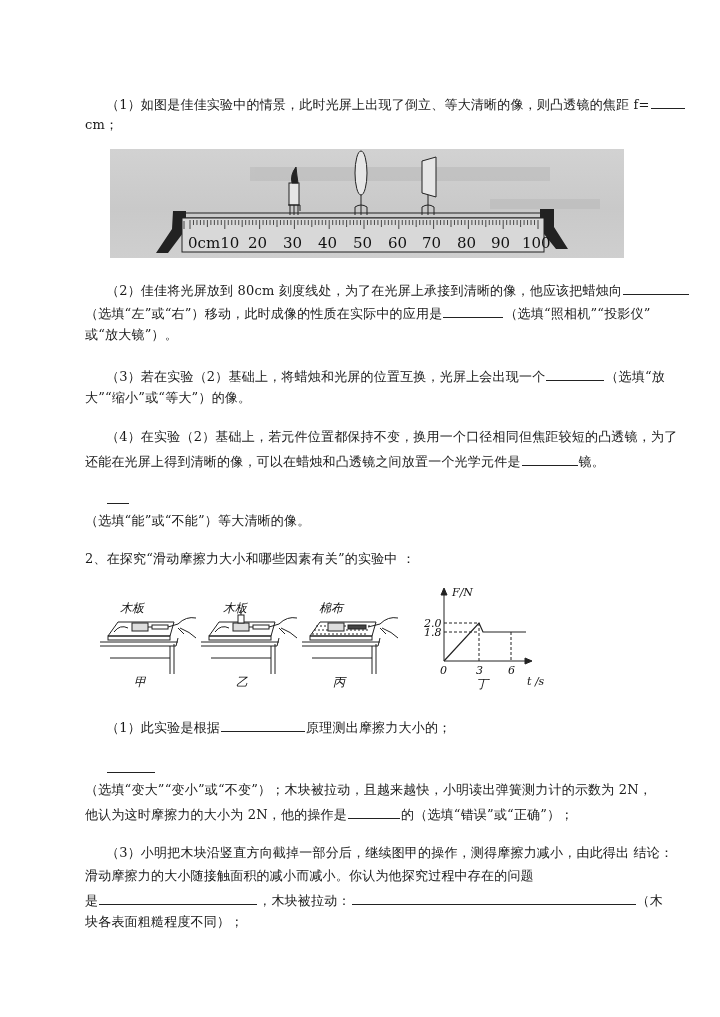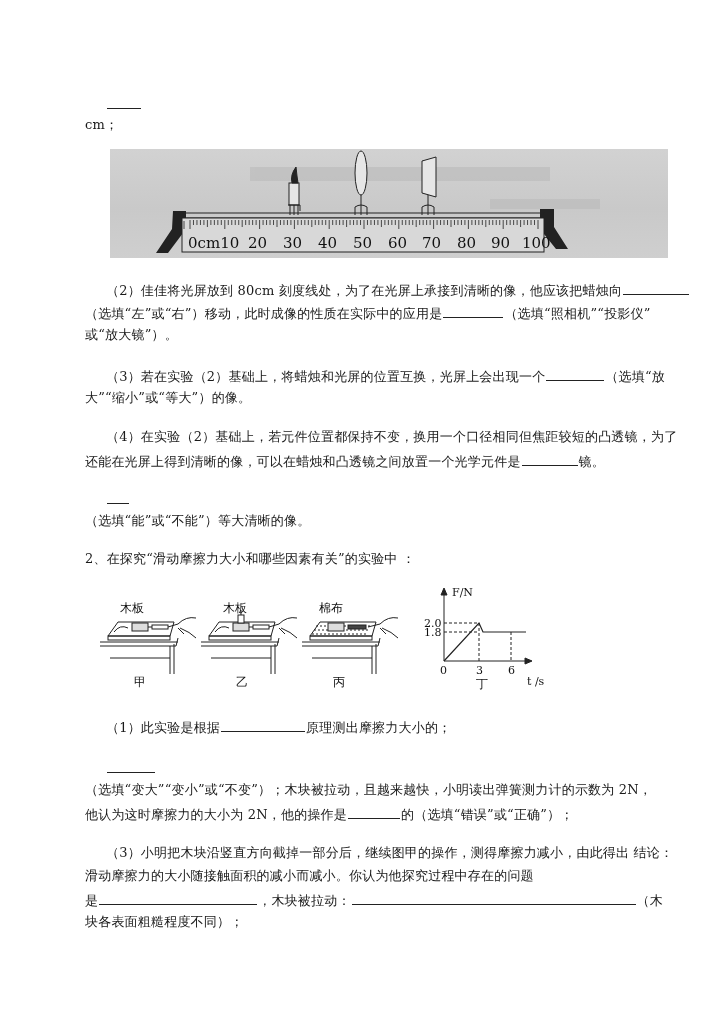--- a/index.html
+++ b/index.html
@@ -12,32 +12,32 @@
     position: absolute; left: 85px; font-size: 13px; line-height: 16px;
     white-space: nowrap; letter-spacing: 0.2px;
   }
   .ind { left: 106px; }
   .blank {
     display: inline-block; border-bottom: 1px solid #222; height: 13px;
     vertical-align: baseline; margin: 0 1px;
   }
   .blank.bold { border-bottom-width: 1.5px; }
   .photo {
-    position: absolute; left: 110px; top: 149px; width: 558px; height: 109px;
+    position: absolute; left: 110px; top: 149px; width: 514px; height: 109px;
     background: linear-gradient(180deg,#d2d2d2 0%,#c9c9c9 55%,#cfcfcf 100%);
   }
-  .fig { position: absolute; }
+  .fig { position: absolute; font-style: italic; }
   .fig svg { display: block; }
   .svgtext { font-family: "DejaVu Serif", "Liberation Serif", serif; }
 </style>
 </head>
 <body>
 
 <div class="line ind" style="top:95px">
-  <span class="blank" style="width:34px"></span>
+  <span>（1）如图是佳佳实验中的情景，此时光屏上出现了倒立、等大清晰的像，则凸透镜的焦距 f=</span><span class="blank" style="width:34px"></span>
 </div>
 <div class="line" style="top:117px">cm；</div>
 
 <div class="photo">
   <svg width="501" height="109" viewBox="0 0 501 109">
 
     <g fill="#bdbdbd" opacity="0.7">
       <rect x="140" y="18" width="300" height="14"></rect>
       <rect x="380" y="50" width="110" height="10"></rect>
     </g>

